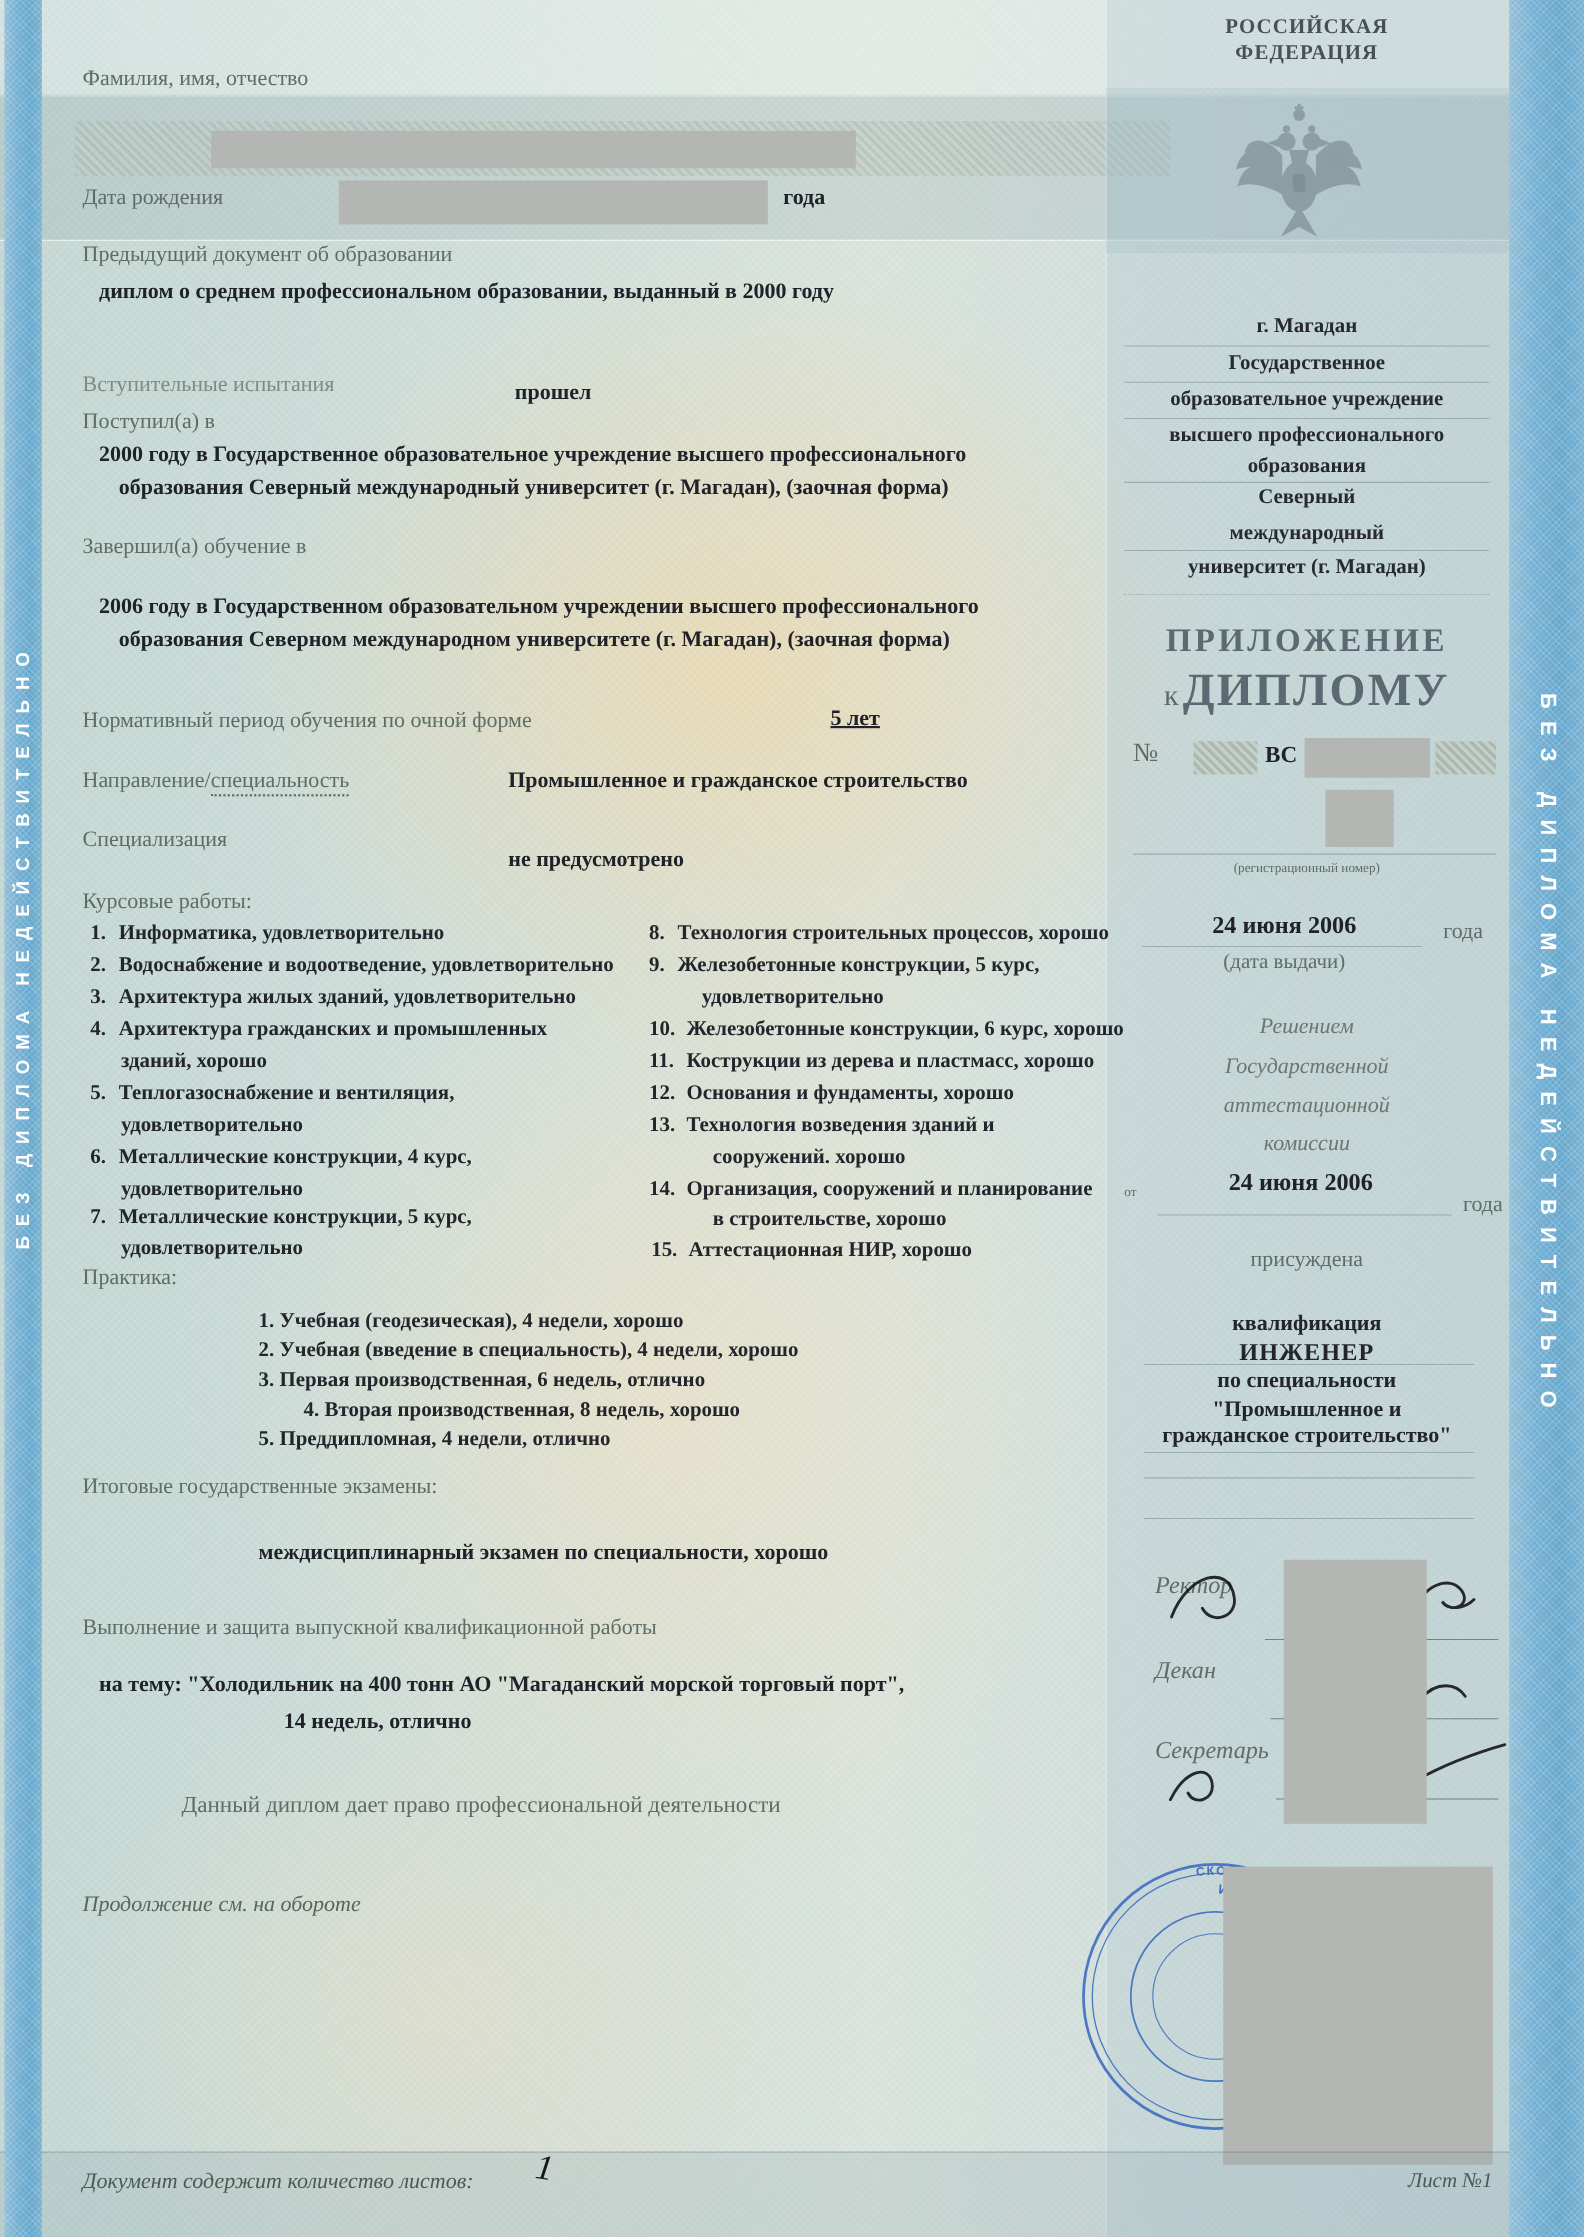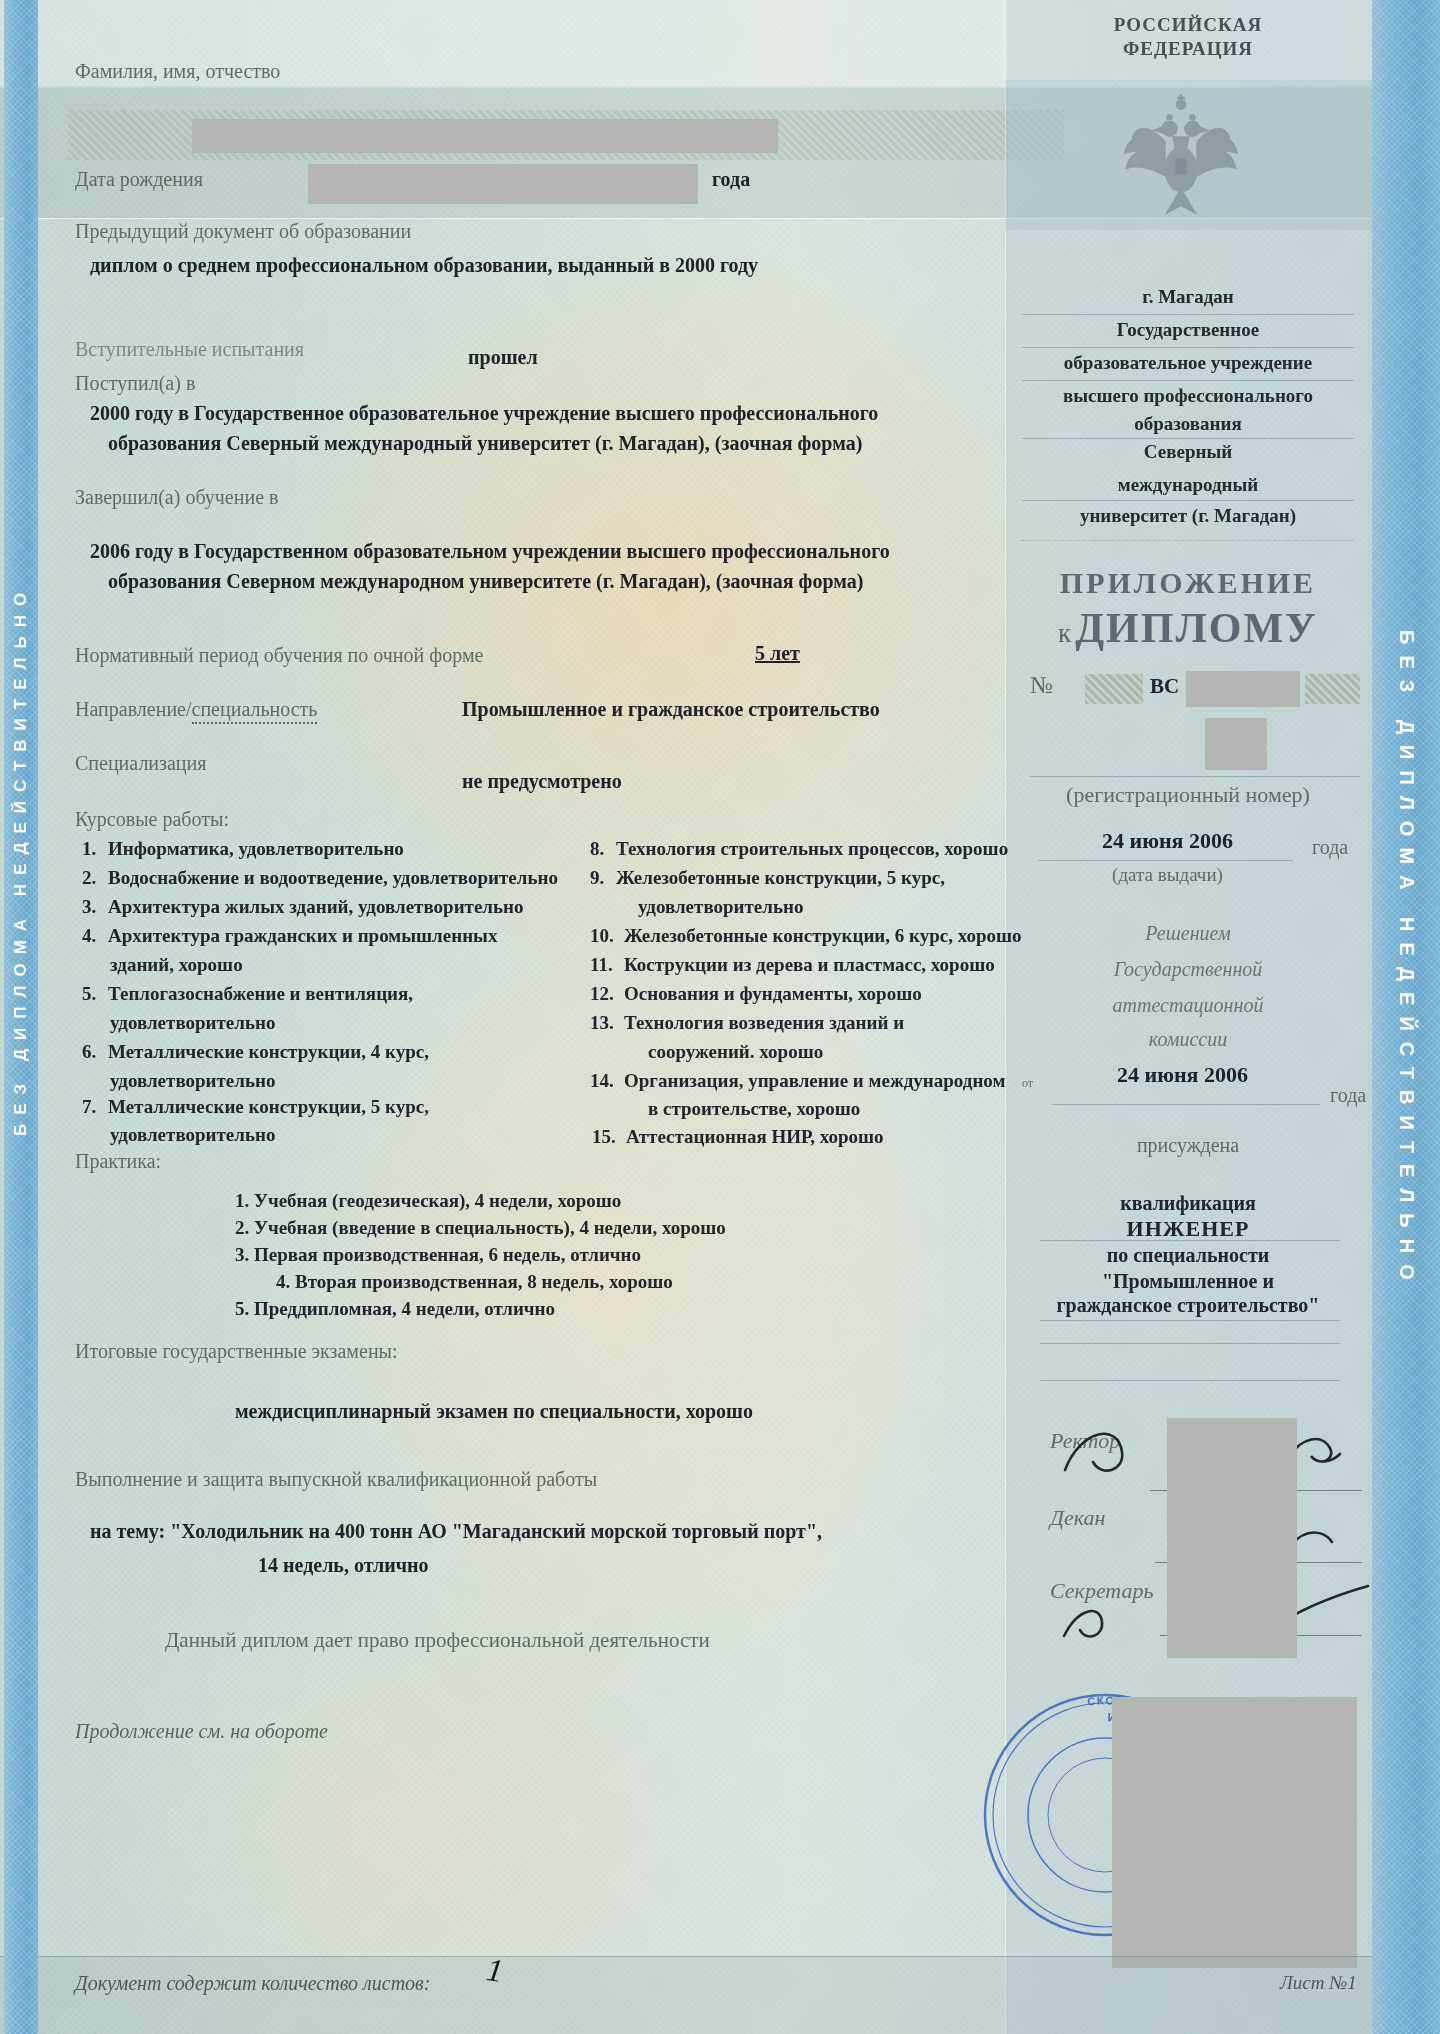--- a/index.html
+++ b/index.html
@@ -92,21 +92,21 @@
   <div class="abs bsm" style="left:110px;top:1124px;">удовлетворительно</div>
 
   <div class="abs bsm" style="left:590px;top:838px;"><span class="cnum">8.</span><span>Технология строительных процессов, хорошо</span></div>
   <div class="abs bsm" style="left:590px;top:867px;"><span class="cnum">9.</span><span>Железобетонные конструкции, 5 курс,</span></div>
   <div class="abs bsm" style="left:638px;top:896px;">удовлетворительно</div>
   <div class="abs bsm" style="left:590px;top:925px;"><span class="cnum2">10.</span><span>Железобетонные конструкции, 6 курс, хорошо</span></div>
   <div class="abs bsm" style="left:590px;top:954px;"><span class="cnum2">11.</span><span>Кострукции из дерева и пластмасс, хорошо</span></div>
   <div class="abs bsm" style="left:590px;top:983px;"><span class="cnum2">12.</span><span>Основания и фундаменты, хорошо</span></div>
   <div class="abs bsm" style="left:590px;top:1012px;"><span class="cnum2">13.</span><span>Технология возведения зданий и</span></div>
   <div class="abs bsm" style="left:648px;top:1041px;">сооружений. хорошо</div>
-  <div class="abs bsm" style="left:590px;top:1070px;"><span class="cnum2">14.</span><span>Организация, управление и международном</span></div>
+  <div class="abs bsm" style="left:590px;top:1070px;"><span class="cnum2">14.</span><span>Организация, сооружений и планирование</span></div>
   <div class="abs bsm" style="left:648px;top:1098px;">в строительстве, хорошо</div>
   <div class="abs bsm" style="left:592px;top:1126px;"><span class="cnum2">15.</span><span>Аттестационная НИР, хорошо</span></div>
 
   <div class="abs lab" style="left:75px;top:1150px;">Практика:</div>
   <div class="abs bsm" style="left:235px;top:1190px;">1. Учебная (геодезическая), 4 недели, хорошо</div>
   <div class="abs bsm" style="left:235px;top:1217px;">2. Учебная (введение в специальность), 4 недели, хорошо</div>
   <div class="abs bsm" style="left:235px;top:1244px;">3. Первая производственная, 6 недель, отлично</div>
   <div class="abs bsm" style="left:235px;top:1271px;margin-left:41px;">4. Вторая производственная, 8 недель, хорошо</div>
   <div class="abs bsm" style="left:235px;top:1298px;">5. Преддипломная, 4 недели, отлично</div>
 
@@ -167,21 +167,21 @@
   <div class="rc" style="top:604px;color:#5b6a72;"><span style="font-size:27px;">к</span> <span style="font-size:42px;font-weight:bold;letter-spacing:2px;">ДИПЛОМУ</span></div>
 
   <div class="abs" style="left:1030px;top:672px;font-size:24px;color:#5d6d66;">№</div>
   <div class="hbox" style="left:1085px;top:674px;width:58px;height:30px;"></div>
   <div class="abs bold" style="left:1150px;top:674px;font-size:21px;">ВС</div>
   <div class="redact" style="left:1186px;top:671px;width:114px;height:36px;"></div>
   <div class="hbox" style="left:1305px;top:674px;width:55px;height:30px;"></div>
 
   <div class="redact" style="left:1205px;top:718px;width:62px;height:52px;"></div>
   <div class="rl" style="left:1030px;top:776px;width:330px;"></div>
-  <div class="rc" style="top:782px;font-size:22px;color:#5d6d66;">(регистрационный номер)</div>
+  <div class="rc" style="top:782px;font-size:12px;color:#5d6d66;">(регистрационный номер)</div>
 
   <div class="abs bold ctr" style="left:1045px;top:828px;width:245px;font-size:22px;">24 июня 2006</div>
   <div class="abs" style="left:1312px;top:836px;font-size:20px;color:#5d6d66;">года</div>
   <div class="rl" style="left:1038px;top:860px;width:255px;"></div>
   <div class="abs ctr ital" style="left:1045px;top:864px;width:245px;font-size:19px;color:#5d6d66;font-style:normal;">(дата выдачи)</div>
 
   <div class="rc ital" style="top:922px;font-size:20px;color:#6b766f;">Решением</div>
   <div class="rc ital" style="top:958px;font-size:20px;color:#6b766f;">Государственной</div>
   <div class="rc ital" style="top:994px;font-size:20px;color:#6b766f;">аттестационной</div>
   <div class="rc ital" style="top:1028px;font-size:20px;color:#6b766f;">комиссии</div>

